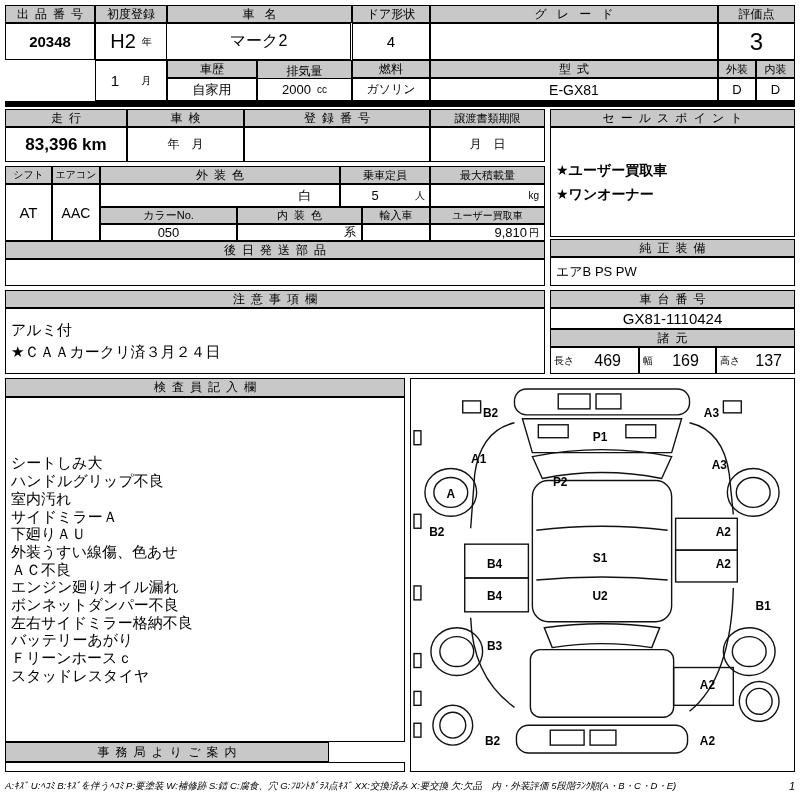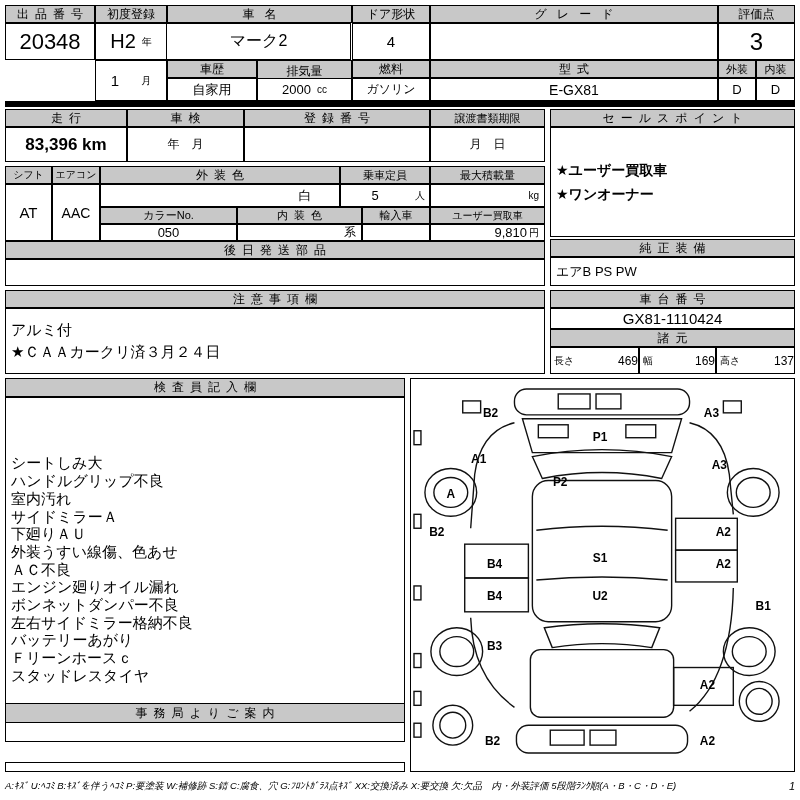--- a/index.html
+++ b/index.html
@@ -9,29 +9,29 @@
         display:flex;align-items:center;justify-content:center;
         font-size:12px;white-space:nowrap;overflow:hidden;}
   .hd{background:#c8c8c8;}
   .sp{letter-spacing:6px;text-indent:6px;}
   .sp2{letter-spacing:10px;text-indent:10px;}
   .left{justify-content:flex-start;padding-left:5px;text-align:center;}
   .right{justify-content:flex-end;padding-right:5px;}
   .col{flex-direction:column;align-items:flex-start;justify-content:center;padding:3px 5px;}
   .f10{font-size:10px}.f11{font-size:11px}.f13{font-size:13px}.f14{font-size:14px}
   .f15{font-size:15px}.f16{font-size:16px}.f17{font-size:17px}
-  .f20{font-size:20px}.f22{font-size:22px;font-weight:400}.f24{font-size:24px}
+  .f20{font-size:20px}.f22{font-size:15px;font-weight:700}.f24{font-size:24px}
   .u{font-size:10px;margin-left:6px;}
   .grow-center{flex:1;text-align:center;}
   .bar{position:absolute;background:#000;}
   .sales-body .line{font-weight:bold;font-size:14px;line-height:24px;}
   .notes-body .line{font-size:15px;line-height:22px;}
   .inspector-body .line{font-size:15px;line-height:17.7px;}
   .dim-lab{font-size:10px;padding:0 3px;}
-  .dim-val{flex:1;text-align:right;font-size:12px;}
+  .dim-val{flex:1;text-align:center;font-size:16px;}
   .legend{position:absolute;left:5px;top:777px;width:790px;height:18px;display:flex;
           align-items:center;font-size:9.5px;white-space:nowrap;font-style:italic;}
   .legend .page{font-size:11px;}
   .spacer{flex:1;}
   svg text{font-family:"Liberation Sans","DejaVu Sans",sans-serif;font-size:12px;font-weight:bold;text-anchor:middle;}
 </style>
 </head>
 <body>
 
 <div id="sheet">
@@ -172,21 +172,21 @@
       <div class="line">下廻りＡＵ</div>
       <div class="line">外装うすい線傷、色あせ</div>
       <div class="line">ＡＣ不良</div>
       <div class="line">エンジン廻りオイル漏れ</div>
       <div class="line">ボンネットダンパー不良</div>
       <div class="line">左右サイドミラー格納不良</div>
       <div class="line">バッテリーあがり</div>
       <div class="line">Ｆリーンホースｃ</div>
       <div class="line">スタッドレスタイヤ</div>
     </div>
-  <div class="cell hd sp" style="left:5px;top:703px;width:400px;height:20px">事務局よりご案内</div>
+  <div class="cell hd sp" style="left:5px;top:742px;width:324px;height:20px">事務局よりご案内</div>
   <div class="cell" style="left:5px;top:762px;width:400px;height:10px"></div>
 
   <div class="cell" style="left:410px;top:378px;width:385px;height:394px;padding:0">
     <svg width="385" height="394" viewBox="0 0 385 394">
       <g stroke="#111" fill="none" stroke-width="1.4">
 
         <rect x="3" y="52" width="7" height="14"></rect>
         <rect x="3" y="136" width="7" height="14"></rect>
         <rect x="3" y="208" width="7" height="14"></rect>
         <rect x="3" y="276" width="7" height="14"></rect>

